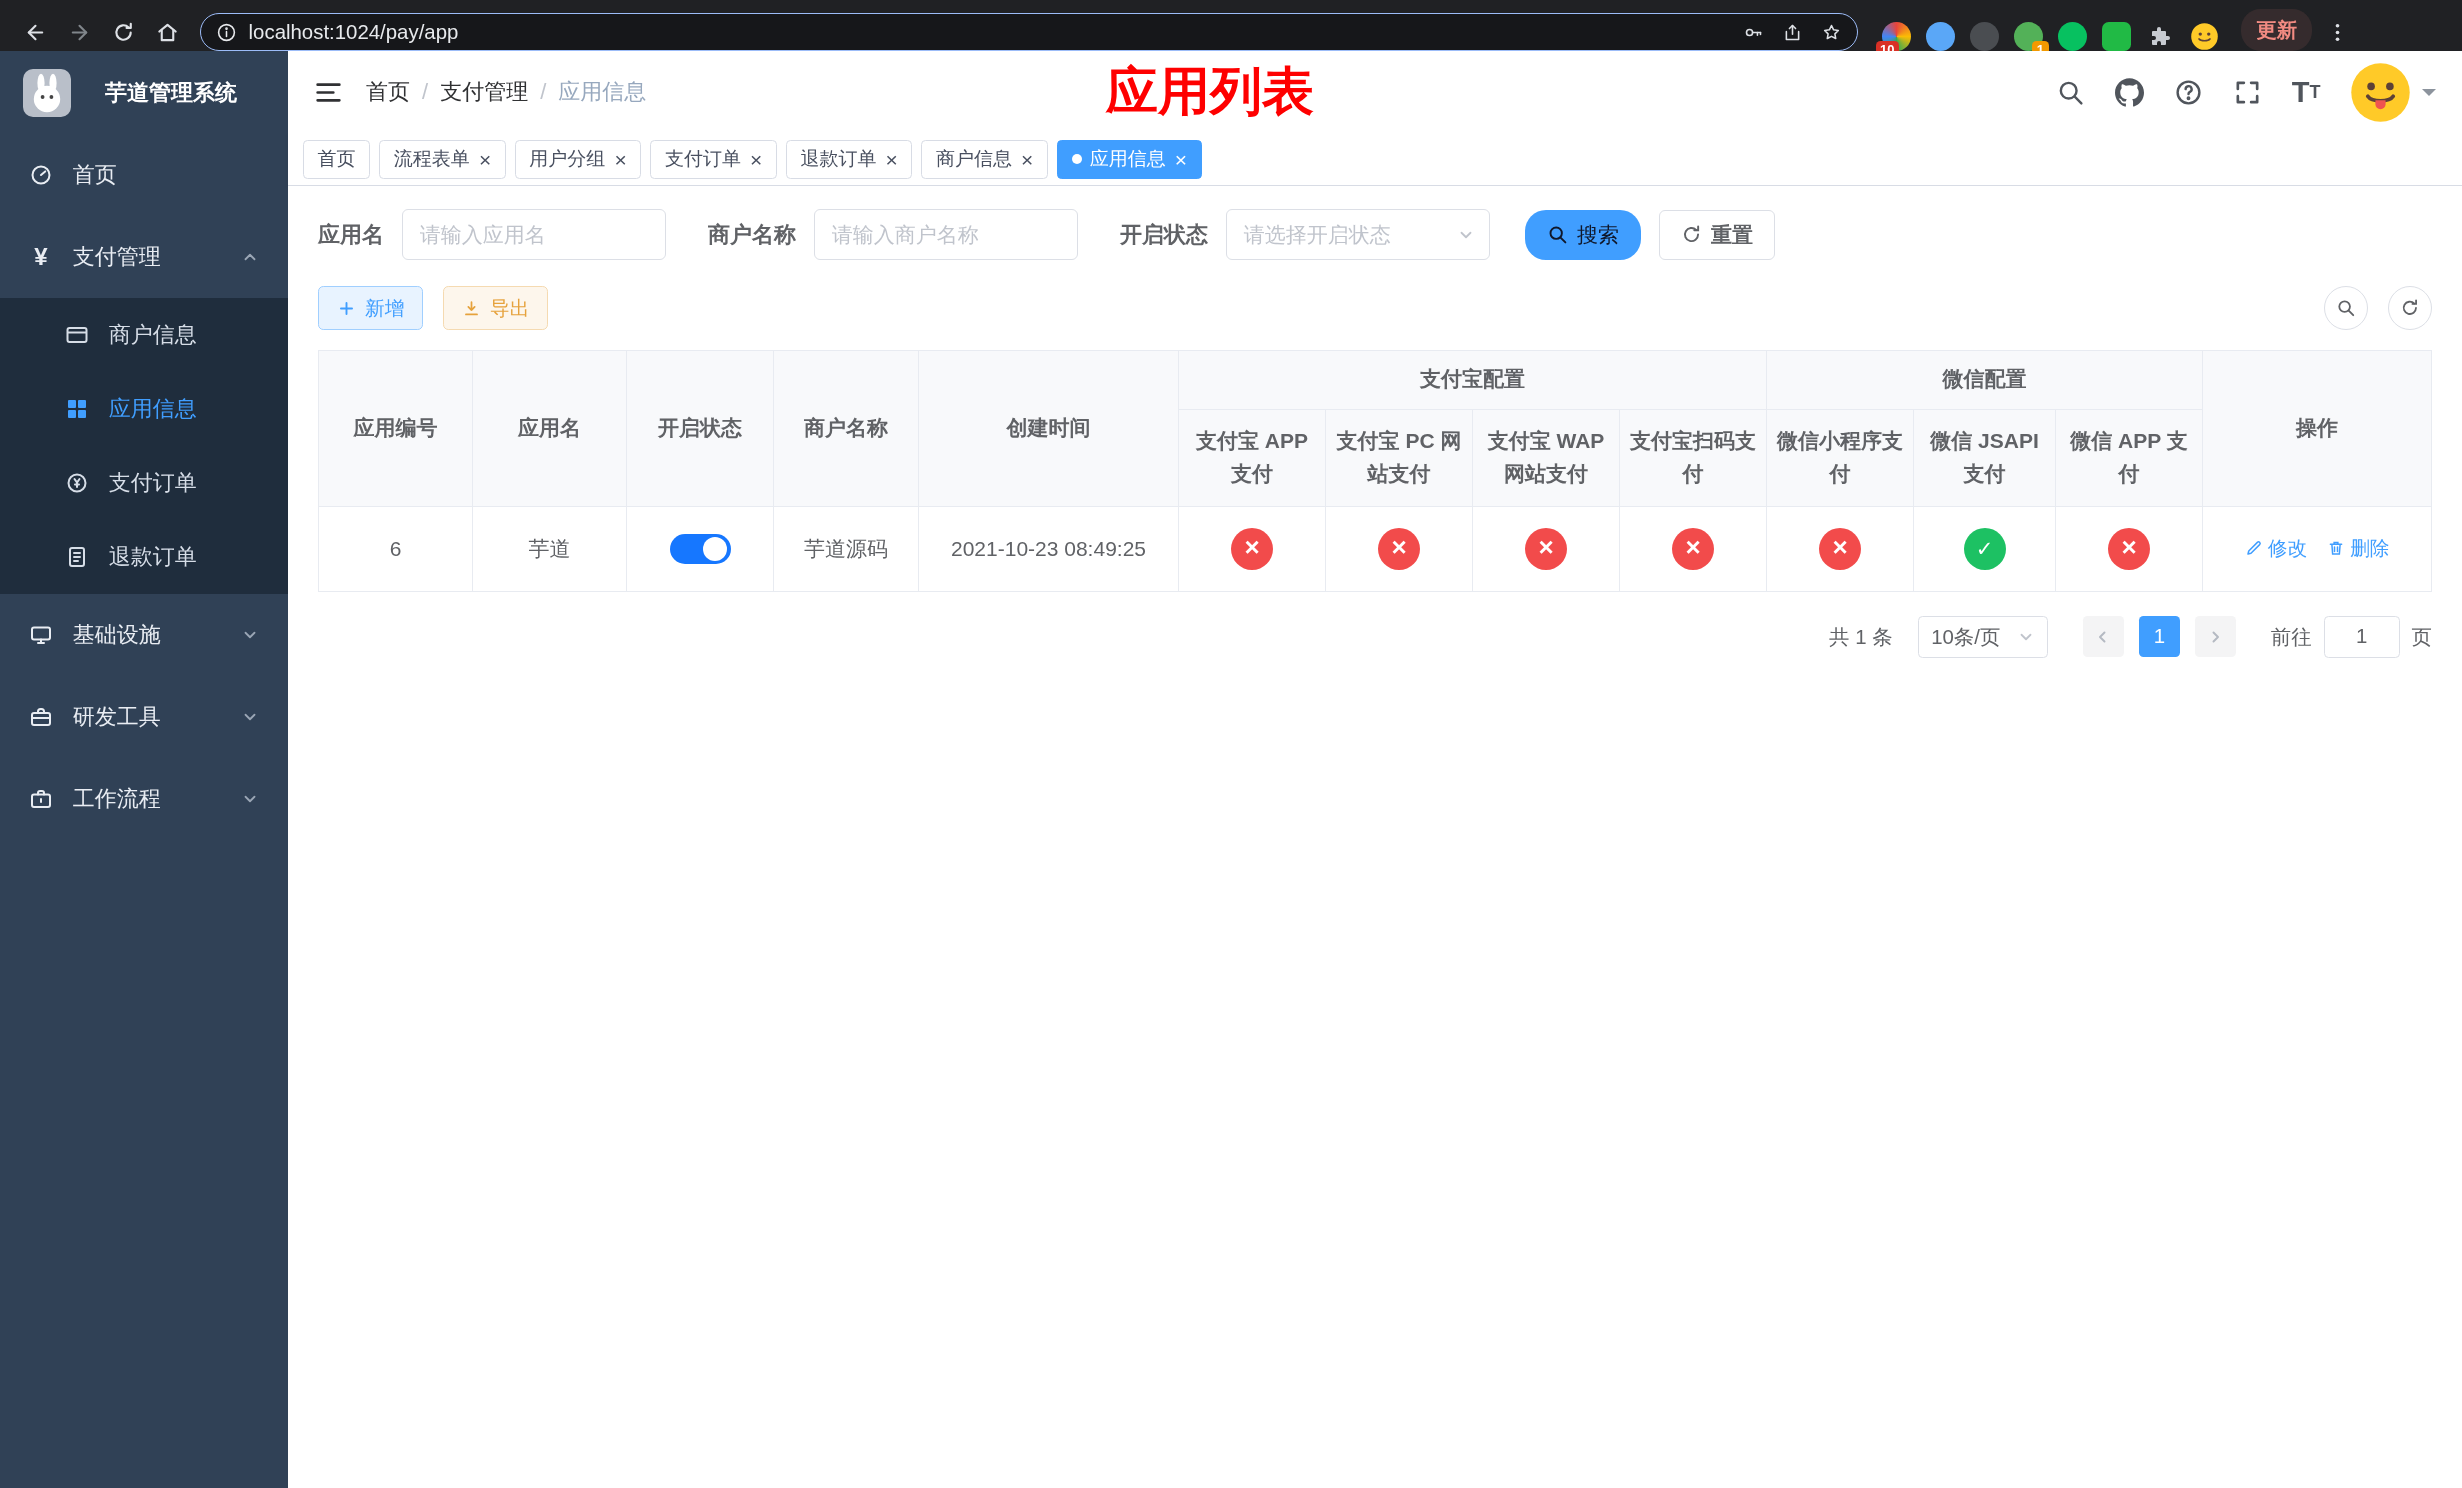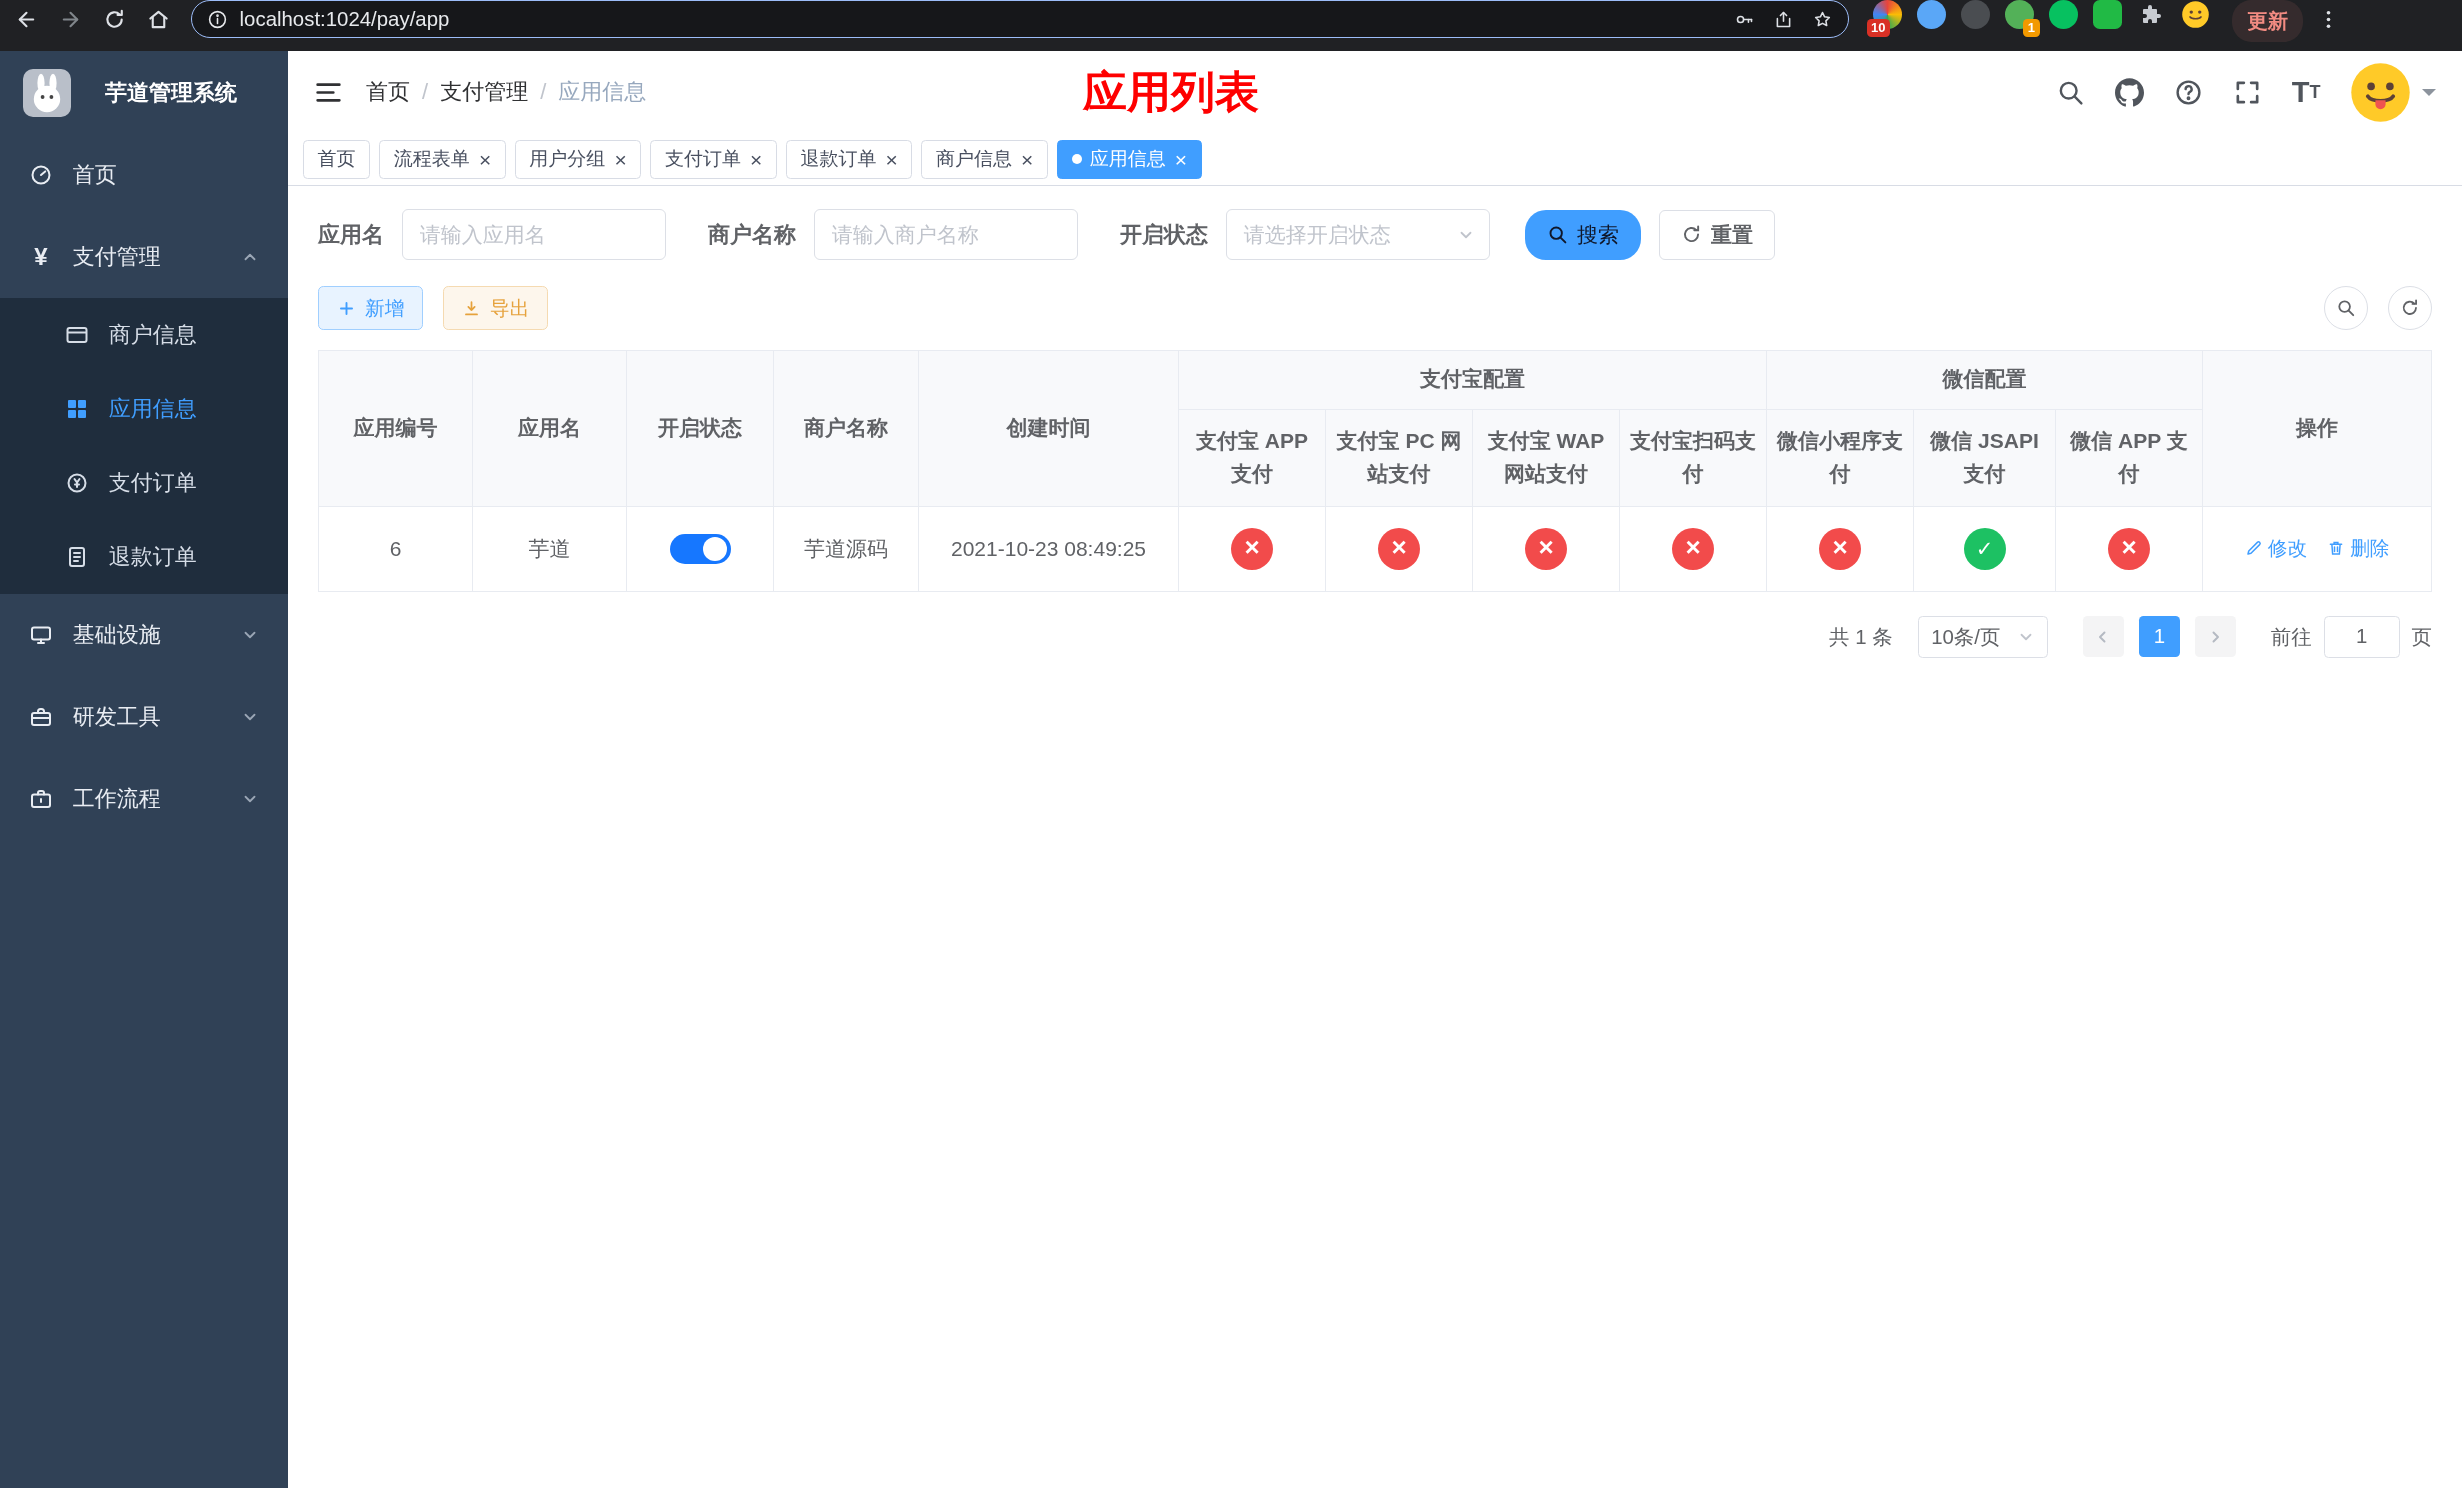--- a/index.html
+++ b/index.html
@@ -4,21 +4,21 @@
 <style>
   * { box-sizing: border-box; margin: 0; padding: 0; }
   html,body { width: 2462px; height: 1489px; }
   body {
     font-family: "Liberation Sans", "DejaVu Sans", sans-serif;
     background: #fff; overflow: hidden;
   }
   svg { display: block; }
 
   
-  .browser-bar { height: 51px; background: #202124; display: flex; align-items: flex-start; padding: 0 7px; gap: 6px; }
+  .browser-bar { height: 51px; background: #202124; display: flex; align-items: flex-end; padding: 0 16px; gap: 6px; }
   .nav-btn { width: 38px; height: 38px; border-radius: 50%; display: flex; align-items: center; justify-content: center; color: #dee1e6; flex-shrink: 0; cursor: pointer; }
   .nav-btn svg { width: 23px; height: 23px; }
   .nav-btn.dim { color: #80868b; }
   .omnibox { width: 1658px; height: 38px; border-radius: 19.7px; background: #16171a; border: 1.5px solid #9cbcf8; display: flex; align-items: center; padding: 0 15px; gap: 12px; color: #e8eaed; font-size: 20.4px; margin-left: 7.6px; flex-shrink: 0; }
   .omnibox svg { width: 21px; height: 21px; }
   .ob-right { margin-left: auto; display: flex; align-items: center; gap: 18px; color: #dee1e6; }
   .ext-row { display: flex; align-items: center; gap: 15px; margin-left: 18px; }
   .ext { width: 29px; height: 29px; border-radius: 50%; position: relative; flex-shrink: 0; cursor: pointer; }
   .ext-grid { background: conic-gradient(#e8453c, #fbbc05, #34a853, #4285f4, #e8453c); }
   .ext-blue { background: #5aa7f7; }
@@ -55,21 +55,21 @@
   
   .main { flex: 1; display: flex; flex-direction: column; min-width: 0; background: #fff; }
 
   .navbar { height: 82px; display: flex; align-items: center; padding: 0 26px; position: relative; background: #fff; }
   .hamburger { color: #303133; cursor: pointer; }
   .hamburger svg { width: 29px; height: 29px; }
   .breadcrumb { display: flex; align-items: center; gap: 12px; font-size: 22px; margin-left: 23px; }
   .crumb { color: #303133; cursor: pointer; }
   .crumb.last { color: #97a8be; cursor: default; }
   .crumb-sep { color: #c0c4cc; }
-  .page-title { position: absolute; left: 883px; top: 50%; transform: translate(-50%, -50%); font-size: 44px; font-weight: 700; color: var(--title-red, #fe0000); white-space: nowrap; }
+  .page-title { position: absolute; left: 922px; top: 50%; transform: translate(-50%, -50%); font-size: 52px; font-weight: 700; color: var(--title-red, #fe0000); white-space: nowrap; }
   .nav-icons { margin-left: auto; display: flex; align-items: center; gap: 30px; color: #50555c; }
   .nav-icons .nico { cursor: pointer; display: flex; align-items: center; }
   .nav-icons svg { width: 29px; height: 29px; }
   .tt { font-size: 29px; font-weight: 700; line-height: 1; }
   .tt-small { font-size: 18px; font-weight: 700; }
   .avatar-wrap { display: flex; align-items: center; gap: 10.6px; cursor: pointer; }
   .avatar { width: 61px; height: 61px; border-radius: 50%; overflow: hidden; }
   .avatar svg { width: 61px; height: 61px; }
   .caret-down { width: 0; height: 0; border: 7.6px solid transparent; border-top-color: #8c939d; margin-top: 7.6px; }
 

